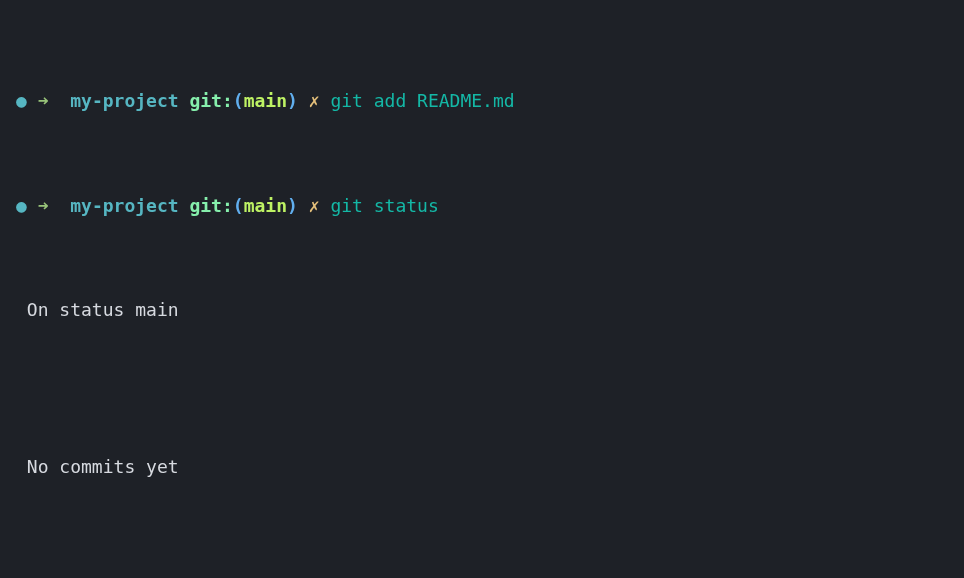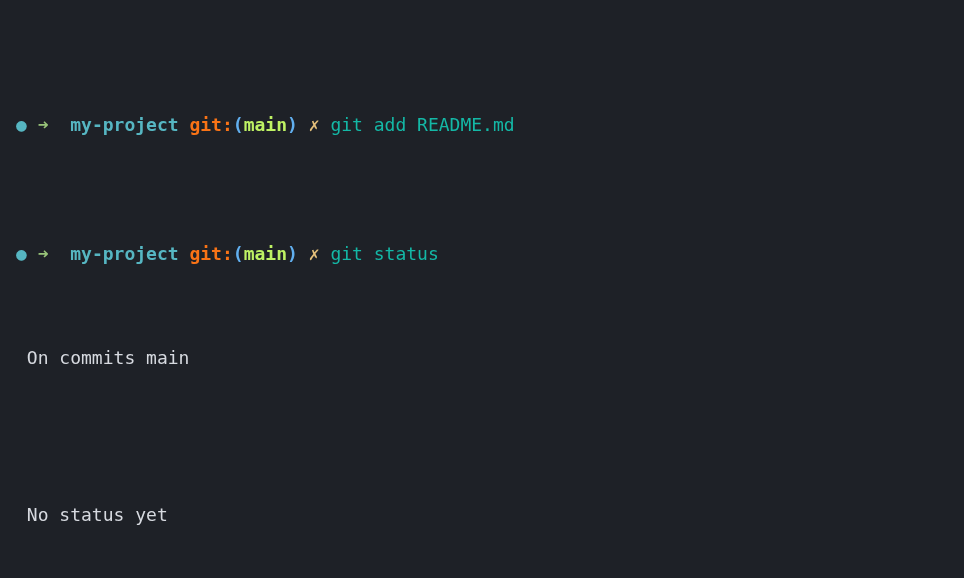--- a/index.html
+++ b/index.html
@@ -32,24 +32,23 @@
       color: #56b6c2;
       margin-right: 0;
     }
     .arrow {
       color: #98c379;
       font-weight: bold;
     }
     .project {
       color: #56b6c2;
       font-weight: bold;
-      margin-top: 24px;
     }
     .git-label {
-      color: #f97316;
+      color: #86efac;
       font-weight: bold;
     }
     .git-paren {
       color: #61afef;
       font-weight: bold;
     }
     .branch {
       color: #bef264;
       font-weight: bold;
     }
@@ -73,23 +72,23 @@
 <div class="terminal">
 
   <div class="line">
     <span class="bullet-filled">●</span><span class="sp"> </span><span class="arrow">➜</span><span class="sp">  </span><span class="project">my-project</span><span class="sp"> </span><span class="git-label">git:</span><span class="git-paren">(</span><span class="branch">main</span><span class="git-paren">)</span><span class="sp"> </span><span class="dirty">✗</span><span class="sp"> </span><span class="command">git add README.md</span>
   </div>
 
   <div class="line">
     <span class="bullet-filled">●</span><span class="sp"> </span><span class="arrow">➜</span><span class="sp">  </span><span class="project">my-project</span><span class="sp"> </span><span class="git-label">git:</span><span class="git-paren">(</span><span class="branch">main</span><span class="git-paren">)</span><span class="sp"> </span><span class="dirty">✗</span><span class="sp"> </span><span class="command">git status</span>
   </div>
 
-  <div class="line output"><span class="sp"> </span><span>On commits main</span></div>
+  <div class="line output"><span class="sp"> </span><span>On status main</span></div>
   <div class="line output">&nbsp;</div>
-  <div class="line output"><span class="sp"> </span><span>No status yet</span></div>
+  <div class="line output"><span class="sp"> </span><span>No commits yet</span></div>
   <div class="line output">&nbsp;</div>
   
   
   
   
   
   
   
   
 

